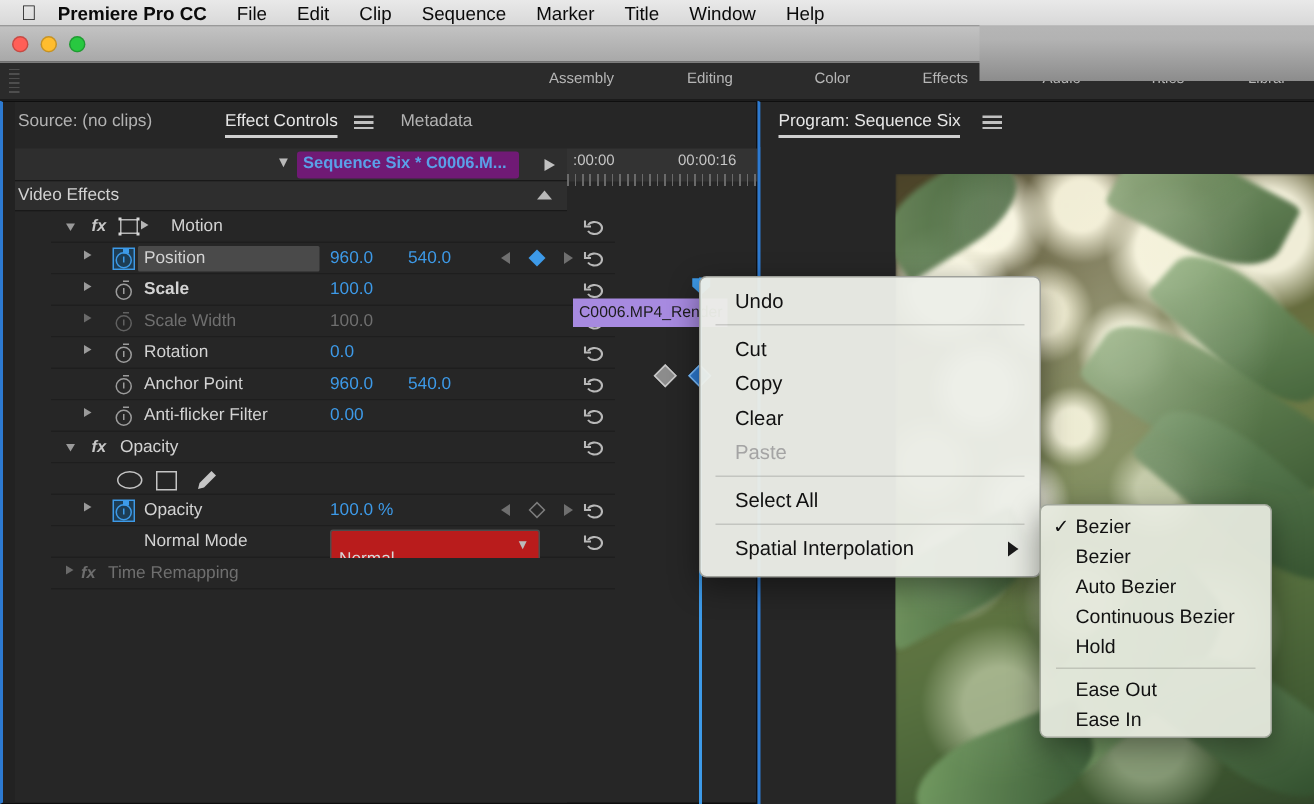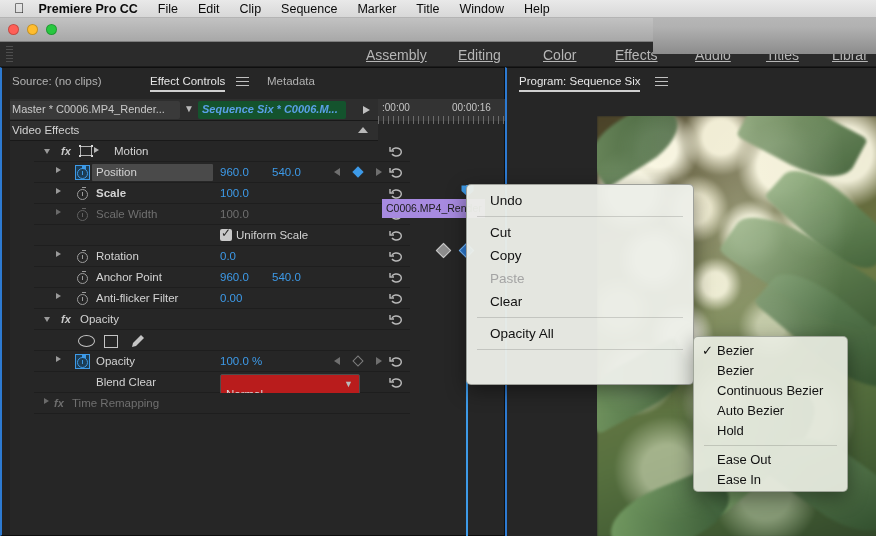--- a/index.html
+++ b/index.html
@@ -44,21 +44,21 @@
   }
 
   
   .wstabs{
     position:absolute; left:0; top:42px; width:876px; height:25px;
     background:#2b2b2b; border-bottom:1px solid #1b1b1b;
     z-index:20;
   }
   .grip{ position:absolute; left:6px; top:4px; width:7px; height:17px;
     background:repeating-linear-gradient(#4e4e4e 0 1px, transparent 1px 3px);}
-  .ws{ position:absolute; top:5px; color:#b6b6b6; font-size:14px; white-space:nowrap;text-decoration:underline;}
+  .ws{ position:absolute; top:5px; color:#b6b6b6; font-size:10px; white-space:nowrap;}
 
   
   .panel-left{
     position:absolute; left:0; top:67px; width:505px; height:469px;
     background:#262626; border:1px solid #0f0f0f; border-left:2px solid #2d7ad1;
     z-index:10;
   }
   .panel-right{
     position:absolute; left:505px; top:67px; width:371px; height:469px;
     background:#262626; border-left:2px solid #2d7ad1; border-top:1px solid #0f0f0f;
@@ -78,23 +78,23 @@
   .cliprow{
     position:absolute; left:0; top:31px; width:376px; height:22px; background:#2e2e2e;
     border-bottom:1px solid #191919;
   }
   .master-sel{
     position:absolute; left:6px; top:2px; width:172px; height:18px; background:#3a3a3a;
     border-radius:2px; color:#c9c9c9; font-size:11px; padding:2px 4px; white-space:nowrap; overflow:hidden;
   }
   .chev{ position:absolute; left:182px; top:4px; color:#b9b9b9; font-size:10px;}
   .seq-sel{
-    position:absolute; left:196px; top:2px; width:148px; height:18px; background:#14532d;
+    position:absolute; left:196px; top:2px; width:148px; height:18px; background:#701a75;
     border-radius:2px; color:#5aa0e8; font-size:11px; font-weight:bold; padding:2px 4px;
-    white-space:nowrap; overflow:hidden;font-style:italic;
+    white-space:nowrap; overflow:hidden;
   }
   .play-tri{ position:absolute; left:361px; top:7px; width:0;height:0;
     border-left:7px solid #c0c0c0; border-top:4.5px solid transparent; border-bottom:4.5px solid transparent;}
 
   
   .tl-head{ position:absolute; left:376px; top:31px; width:127px; height:22px; background:#333;}
   .tl-time{ position:absolute; top:3px; color:#c6c6c6; font-size:10px; white-space:nowrap;}
   .tl-ticks{ position:absolute; left:376px; top:48px; width:127px; height:8px;
     background:repeating-linear-gradient(90deg,#6a6a6a 0 1px, transparent 1px 5px);}
 
@@ -313,21 +313,20 @@
 <div class="panel-left">
 
   <div class="tabrow">
     <span class="tab" style="left:10px">Source: (no clips)</span>
     <span class="tab active" style="left:148px">Effect Controls</span>
     <span class="hamb" style="left:234px"></span>
     <span class="tab" style="left:265px">Metadata</span>
   </div>
 
   <div class="cliprow">
-    <span class="master-sel">Master * C0006.MP4_Render...</span>
     <span class="chev">▼</span>
     <span class="seq-sel">Sequence Six * C0006.M...</span>
     <span class="play-tri"></span>
   </div>
 
   <div class="tl-head">
     <span class="tl-time" style="left:4px">:00:00</span>
     <span class="tl-time" style="left:74px">00:00:16</span>
   </div>
   <div class="tl-ticks"></div>
@@ -402,30 +401,20 @@
       <span class="pname dim">Scale Width</span>
       <span class="pval pv1 dim">100.0</span>
       <span class="reset">
           <svg width="14" height="13" viewBox="0 0 14 13">
             <path d="M3 5 A5 4 0 1 1 3 9" fill="none" stroke="#b9b9b9" stroke-width="1.4"></path>
             <path d="M1 2 L1 6 L5 6" fill="none" stroke="#b9b9b9" stroke-width="1.4"></path>
           </svg>
         </span>
     </div>
 
-    <div class="row">
-      <span class="cbx"></span>
-      <span class="cbxlabel">Uniform Scale</span>
-      <span class="reset">
-          <svg width="14" height="13" viewBox="0 0 14 13">
-            <path d="M3 5 A5 4 0 1 1 3 9" fill="none" stroke="#b9b9b9" stroke-width="1.4"></path>
-            <path d="M1 2 L1 6 L5 6" fill="none" stroke="#b9b9b9" stroke-width="1.4"></path>
-          </svg>
-        </span>
-    </div>
 
     <div class="row">
       <span class="twisty"></span>
       <span class="sw">
           <span></span>
         </span>
       <span class="pname">Rotation</span>
       <span class="pval pv1">0.0</span>
       <span class="reset">
           <svg width="14" height="13" viewBox="0 0 14 13">
@@ -501,21 +490,21 @@
       </span>
       <span class="reset">
           <svg width="14" height="13" viewBox="0 0 14 13">
             <path d="M3 5 A5 4 0 1 1 3 9" fill="none" stroke="#b9b9b9" stroke-width="1.4"></path>
             <path d="M1 2 L1 6 L5 6" fill="none" stroke="#b9b9b9" stroke-width="1.4"></path>
           </svg>
         </span>
     </div>
 
     <div class="row">
-      <span class="pname">Blend Clear</span>
+      <span class="pname">Normal Mode</span>
       <span class="blend-sel">
         <span>Normal</span>
         <span class="blend-chev">▼</span>
       </span>
       <span class="reset">
           <svg width="14" height="13" viewBox="0 0 14 13">
             <path d="M3 5 A5 4 0 1 1 3 9" fill="none" stroke="#b9b9b9" stroke-width="1.4"></path>
             <path d="M1 2 L1 6 L5 6" fill="none" stroke="#b9b9b9" stroke-width="1.4"></path>
           </svg>
         </span>
@@ -558,32 +547,36 @@
     <div class="leaf l9"></div>
     <div class="glow"></div>
   </div>
 </div>
 
 <div class="ctxmenu">
   <div class="ctxitem">Undo</div>
   <div class="ctxsep"></div>
   <div class="ctxitem">Cut</div>
   <div class="ctxitem">Copy</div>
+  <div class="ctxitem">Clear</div>
   <div class="ctxitem disabled">Paste</div>
-  <div class="ctxitem">Clear</div>
   <div class="ctxsep"></div>
-  <div class="ctxitem">Opacity All</div>
+  <div class="ctxitem">Select All</div>
   <div class="ctxsep"></div>
+  <div class="ctxitem">
+    <span>Spatial Interpolation</span>
+    <span class="ctxarrow"></span>
+  </div>
 </div>
 
 <div class="submenu">
   <div class="subitem">
     <span class="subcheck">✓</span>
     <span>Bezier</span>
   </div>
   <div class="subitem">Bezier</div>
+  <div class="subitem">Auto Bezier</div>
   <div class="subitem">Continuous Bezier</div>
-  <div class="subitem">Auto Bezier</div>
   <div class="subitem">Hold</div>
   <div class="ctxsep"></div>
   <div class="subitem">Ease Out</div>
   <div class="subitem">Ease In</div>
 </div>
 
 </body></html>

